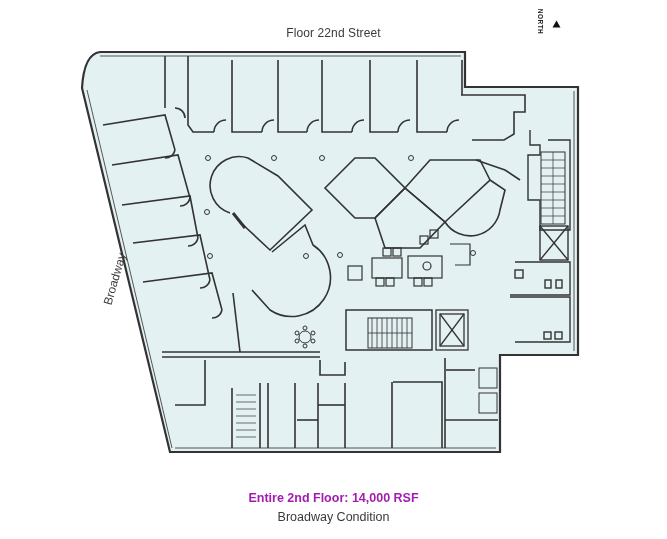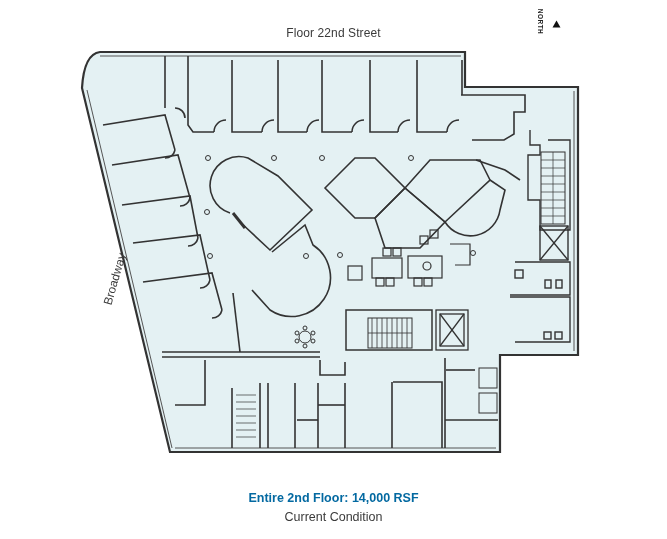--- a/index.html
+++ b/index.html
@@ -3,21 +3,21 @@
 <meta charset="utf-8">
 <style>
   html, body { margin: 0; padding: 0; background: #ffffff; }
   body { width: 667px; height: 539px; position: relative; overflow: hidden; font-family: "Liberation Sans", sans-serif; }
   .street-top { position: absolute; left: 0; width: 667px; top: 26px; text-align: center; font-size: 12px; color: #3a3a3a; letter-spacing: 0.1px; }
   .street-side { position: absolute; left: 88px; top: 272px; font-size: 12px; color: #3a3a3a; transform: rotate(-74deg); transform-origin: center center; white-space: nowrap; }
   .north { position: absolute; left: 536px; top: 8px; width: 28px; height: 30px; }
   .north-label { position: absolute; left: -8px; top: 10px; font-size: 6.5px; font-weight: bold; color: #222; transform: rotate(90deg); letter-spacing: 0.5px; }
   .north-arrow { position: absolute; left: 17px; top: 12px; width: 0; height: 0; border-top: 4px solid transparent; border-bottom: 4px solid transparent; border-left: 7px solid #111; transform: rotate(-90deg); }
   .plan { position: absolute; left: 0; top: 0; }
-  .caption-title { position: absolute; left: 0; width: 667px; top: 491px; text-align: center; font-size: 12.5px; font-weight: bold; color: #0369a1; }
+  .caption-title { position: absolute; left: 0; width: 667px; top: 491px; text-align: center; font-size: 12.5px; font-weight: bold; color: #a21caf; }
   .caption-sub { position: absolute; left: 0; width: 667px; top: 510px; text-align: center; font-size: 12.5px; color: #3a3a3a; }
 </style>
 </head>
 <body>
 
 <svg class="plan" width="667" height="539" viewBox="0 0 667 539" xmlns="http://www.w3.org/2000/svg">
 
   <path d="M100,52 L465,52 L465,87 L578,87 L578,355 L500,355 L500,452 L170,452 L82,88 Q84,54 100,52 Z" fill="#e4f1f3" stroke="#333" stroke-width="2.2"></path>
   <path d="M100,56 L461,56" stroke="#555" stroke-width="1" fill="none"></path>
   <path d="M87,90 L172,448" stroke="#555" stroke-width="1" fill="none"></path>
@@ -192,13 +192,13 @@
 
 <div class="street-top">Floor 22nd Street</div>
 <div class="street-side">Broadway</div>
 
 <div class="north">
   <span class="north-label">NORTH</span>
   <span class="north-arrow"></span>
 </div>
 
 <div class="caption-title">Entire 2nd Floor: 14,000 RSF</div>
-<div class="caption-sub">Current Condition</div>
+<div class="caption-sub">Broadway Condition</div>
 
 </body></html>

